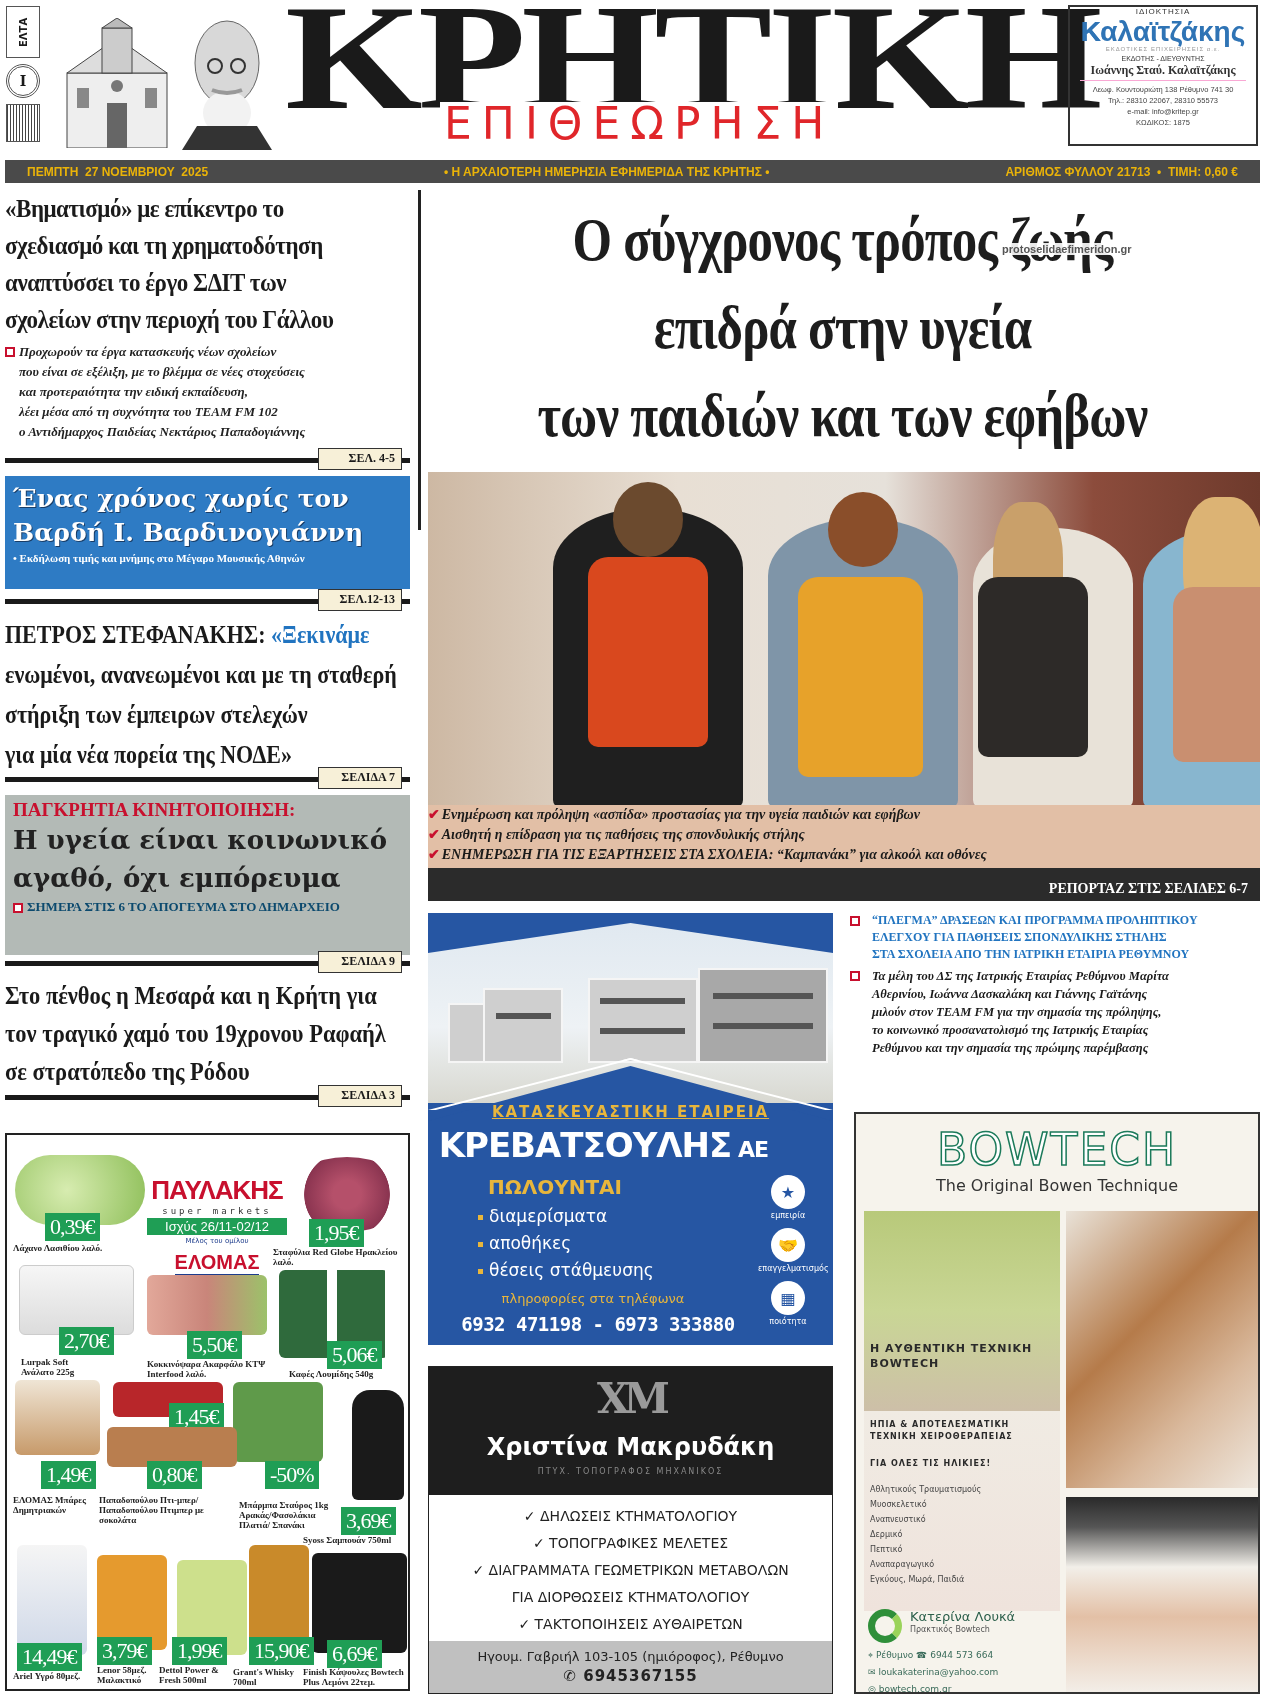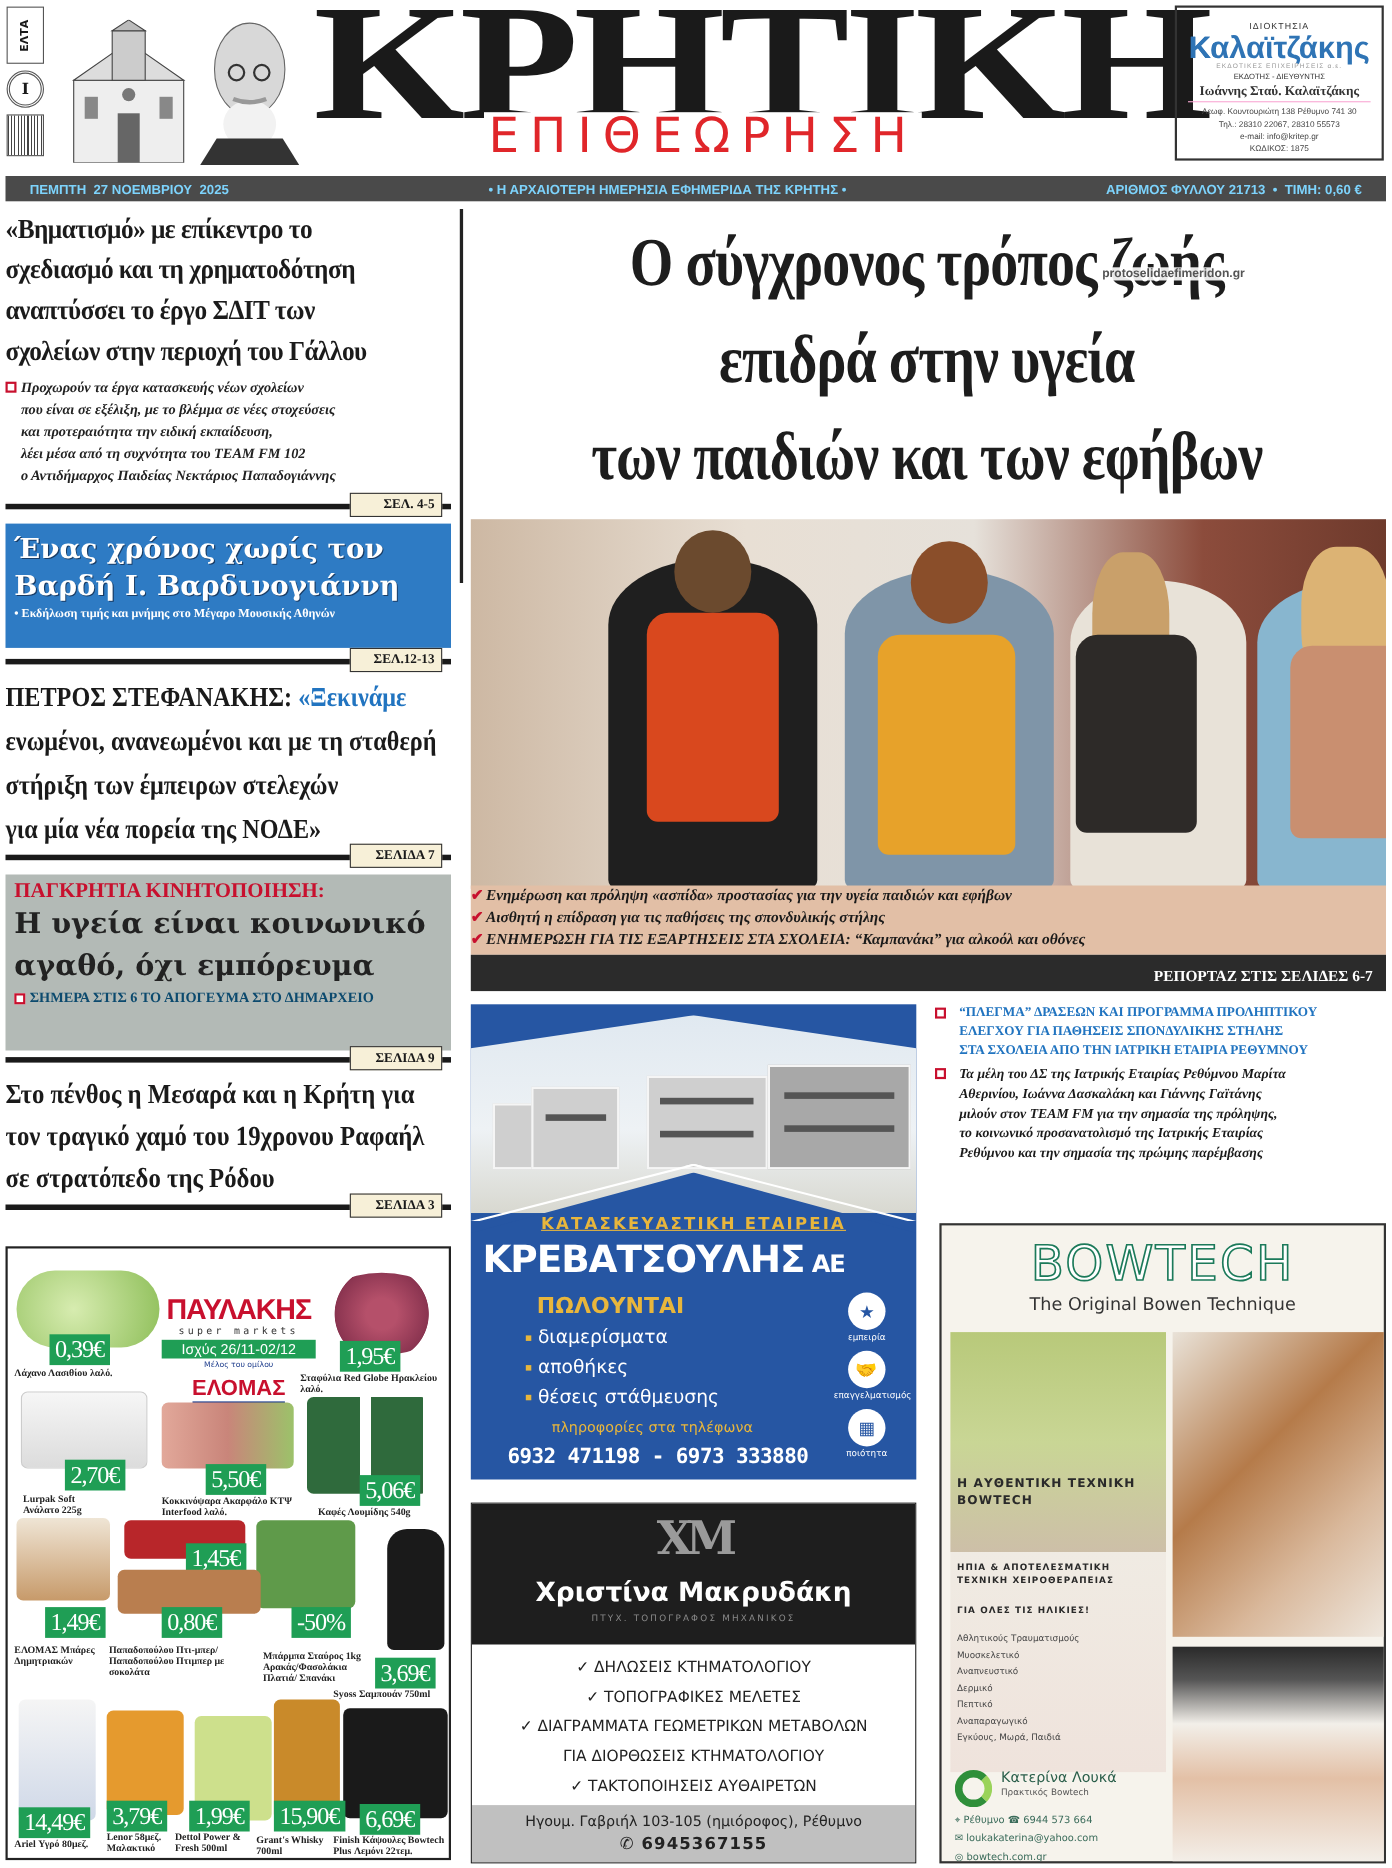--- a/index.html
+++ b/index.html
@@ -10,30 +10,30 @@
   .masthead { position: absolute; left: 0; top: 0; width: 1265px; height: 158px; }
   .left-badges { position: absolute; left: 6px; top: 6px; width: 40px; height: 145px; }
   .badge-elta { width: 34px; height: 52px; border: 1px solid #555; margin-bottom: 6px; font: bold 10px "DejaVu Sans", sans-serif; writing-mode: vertical-rl; transform: rotate(180deg); display: flex; align-items: center; justify-content: center; }
   .badge-seal { width: 34px; height: 34px; border-radius: 50%; border: 3px double #555; margin-bottom: 6px; display: flex; align-items: center; justify-content: center; font: bold 14px "DejaVu Serif", serif; }
   .badge-barcode { width: 34px; height: 38px; border: 1px solid #555; background: repeating-linear-gradient(90deg, #444 0 1px, #fff 1px 3px); }
   .engraving { position: absolute; left: 62px; top: 8px; width: 212px; height: 142px; }
   .engraving .church { position: absolute; left: 0; top: 10px; width: 110px; height: 130px; }
   .engraving .portrait { position: absolute; left: 110px; top: 0; width: 100px; height: 142px; }
   .title-big { position: absolute; left: 285px; top: -18px; font: bold 150px "Liberation Serif", serif; letter-spacing: -4px; color: #1a1a1a; line-height: 1; white-space: nowrap; transform: scaleX(1.18); transform-origin: left top; }
   .title-sub { position: absolute; left: 440px; top: 102px; font: 44px "DejaVu Sans", sans-serif; letter-spacing: 10px; color: #e0262a; background: #fff; padding: 0 4px; line-height: 1; }
-  .owner-box { position: absolute; left: 1068px; top: 5px; width: 190px; height: 141px; border: 2px solid #333; text-align: center; font-family: "Liberation Sans", sans-serif; color: #333; padding-top: 12px; }
+  .owner-box { position: absolute; left: 1068px; top: 5px; width: 190px; height: 141px; border: 2px solid #333; text-align: center; font-family: "Liberation Sans", sans-serif; color: #333; padding-top: 0; }
   .owner-box .lbl { font-size: 8px; letter-spacing: 1px; }
   .owner-box .brand { font: bold 28px "Liberation Sans", sans-serif; color: #fff; background: linear-gradient(90deg, #2b6cb0 0 18%, #fff 18%); -webkit-background-clip: text; color: #2f74b5; margin: 2px 0 0; line-height: 1; }
   .owner-box .brand-sub { font-size: 6px; color: #999; letter-spacing: 1px; }
   .owner-box .pub { font-size: 7px; margin-top: 3px; }
   .owner-box .pubname { font-size: 12px; font-weight: bold; border-bottom: 1px solid #f9a8d4; margin: 1px 10px 3px; padding-bottom: 2px; font-family: Liberation Serif, serif; }
   .owner-box .addr { font-size: 7.5px; line-height: 11px; color: #444; }
 
   
-  .datebar { position: absolute; left: 5px; top: 160px; width: 1255px; height: 23px; background: #4a4a4a; color: #7dd3fc; font: bold 12px "Liberation Sans", sans-serif; display: flex; align-items: center; justify-content: space-between; padding: 0 22px; }
+  .datebar { position: absolute; left: 5px; top: 160px; width: 1255px; height: 23px; background: #4a4a4a; color: #eab308; font: bold 12px "Liberation Sans", sans-serif; display: flex; align-items: center; justify-content: space-between; padding: 0 22px; }
 
   
   .lcol { position: absolute; left: 5px; top: 190px; width: 405px; }
   .vrule { position: absolute; left: 418px; top: 190px; width: 3px; height: 340px; background: #222; }
   .story-h { font: bold 25px "Liberation Serif", serif; line-height: 37px; letter-spacing: -0.5px; color: #1b1b1b; transform: scaleX(0.92); transform-origin: left; white-space: nowrap; }
   .deck { font: italic bold 13px "Liberation Serif", serif; line-height: 20px; padding-left: 14px; position: relative; color: #222; }
   .sq { display: inline-block; width: 10px; height: 10px; border: 2px solid #c8102e; background: #fff; vertical-align: middle; margin-right: 4px; }
   .deck .sq { position: absolute; left: 0; top: 5px; }
   .divider { position: relative; height: 22px; margin-top: 6px; }
   .divider .bar { position: absolute; left: 0; right: 0; top: 10px; height: 5px; background: #1a1a1a; }

